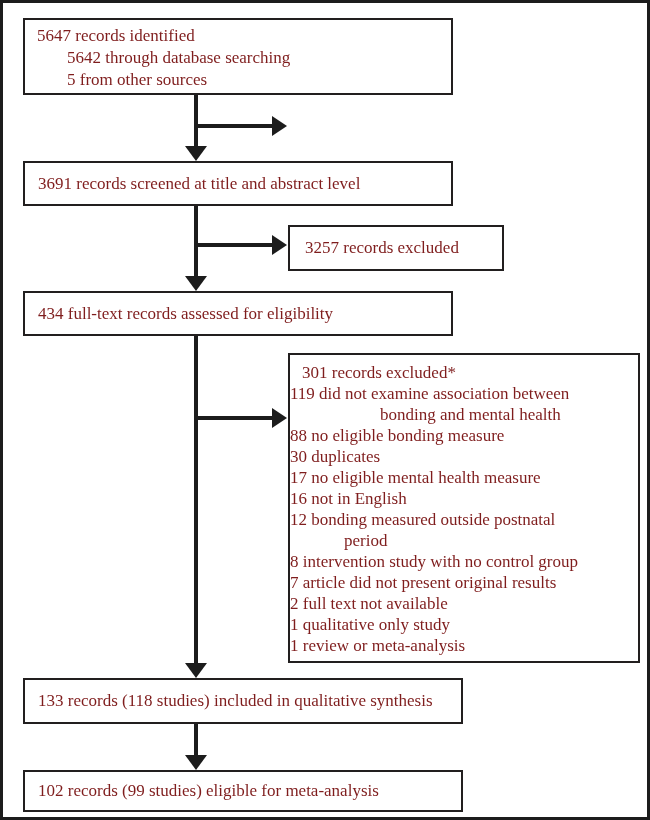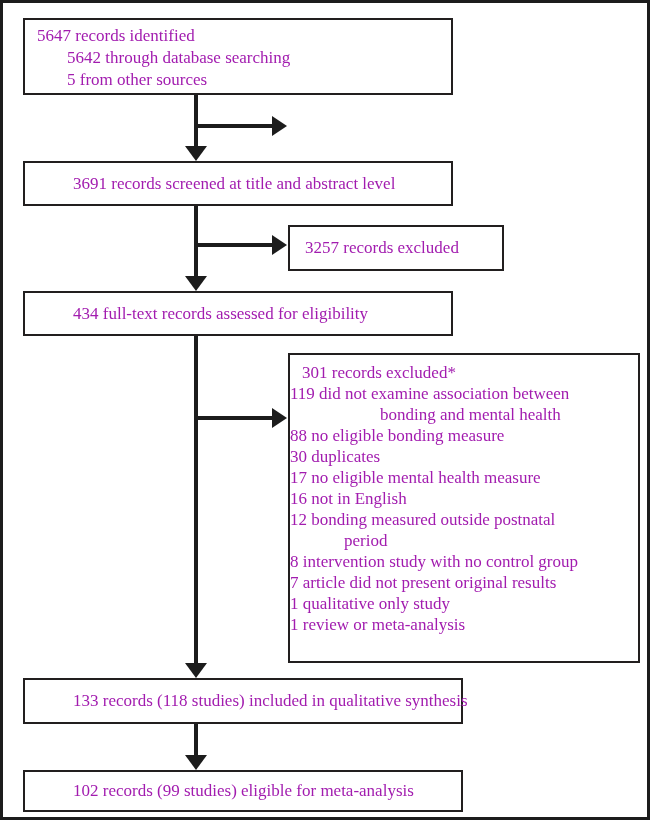--- a/index.html
+++ b/index.html
@@ -4,31 +4,31 @@
 <style>
   * { margin:0; padding:0; box-sizing:border-box; }
   html,body { background:#ffffff; }
   body { font-family:"Liberation Serif", serif; }
   .frame {
     position:relative; width:650px; height:820px;
     background:#ffffff; border:3px solid #1c1c1c; overflow:hidden;
   }
   .fbox {
     position:absolute; background:#ffffff;
-    border:2px solid #221f1f; color:#a21caf; font-size:17px;
+    border:2px solid #221f1f; color:#7f1d1d; font-size:17px;
   }
   .vcenter { display:flex; align-items:center; }
   .line { line-height:21px; white-space:nowrap; }
   .box1 .line { line-height:22px; }
   .ind0 { padding-left:12px; }
   .ind1 { }
   .ind1b { padding-left:42px; }
   .ind2 { padding-left:54px; }
   .ind3 { padding-left:90px; }
-  .pl13 { padding-left:13px; white-space:nowrap;margin-left:35px; }
+  .pl13 { padding-left:13px; white-space:nowrap; }
   .pl15 { padding-left:15px; white-space:nowrap; }
   .box1 { padding-top:5px; }
   .bigbox { padding-top:7px; }
   .vline { position:absolute; width:4px; background:#1c1c1c; }
   .hline { position:absolute; height:4px; background:#1c1c1c; }
   .ah-down {
     position:absolute; width:0; height:0;
     border-left:11px solid transparent; border-right:11px solid transparent;
     border-top:15px solid #1c1c1c;
   }
@@ -82,20 +82,21 @@
     <div class="line ind1">119 did not examine association between</div>
     <div class="line ind3">bonding and mental health</div>
     <div class="line ind1">88 no eligible bonding measure</div>
     <div class="line ind1">30 duplicates</div>
     <div class="line ind1">17 no eligible mental health measure</div>
     <div class="line ind1">16 not in English</div>
     <div class="line ind1">12 bonding measured outside postnatal</div>
     <div class="line ind2">period</div>
     <div class="line ind1">8 intervention study with no control group</div>
     <div class="line ind1">7 article did not present original results</div>
+    <div class="line ind1">2 full text not available</div>
     <div class="line ind1">1 qualitative only study</div>
     <div class="line ind1">1 review or meta-analysis</div>
   </div>
 
   <div class="fbox vcenter" style="left:20px; top:675px; width:440px; height:46px;">
     <div class="pl13">133 records (118 studies) included in qualitative synthesis</div>
   </div>
 
   <div class="vline" style="left:191px; top:721px; height:32px;"></div>
   <div class="ah-down" style="left:182px; top:752px;"></div>

